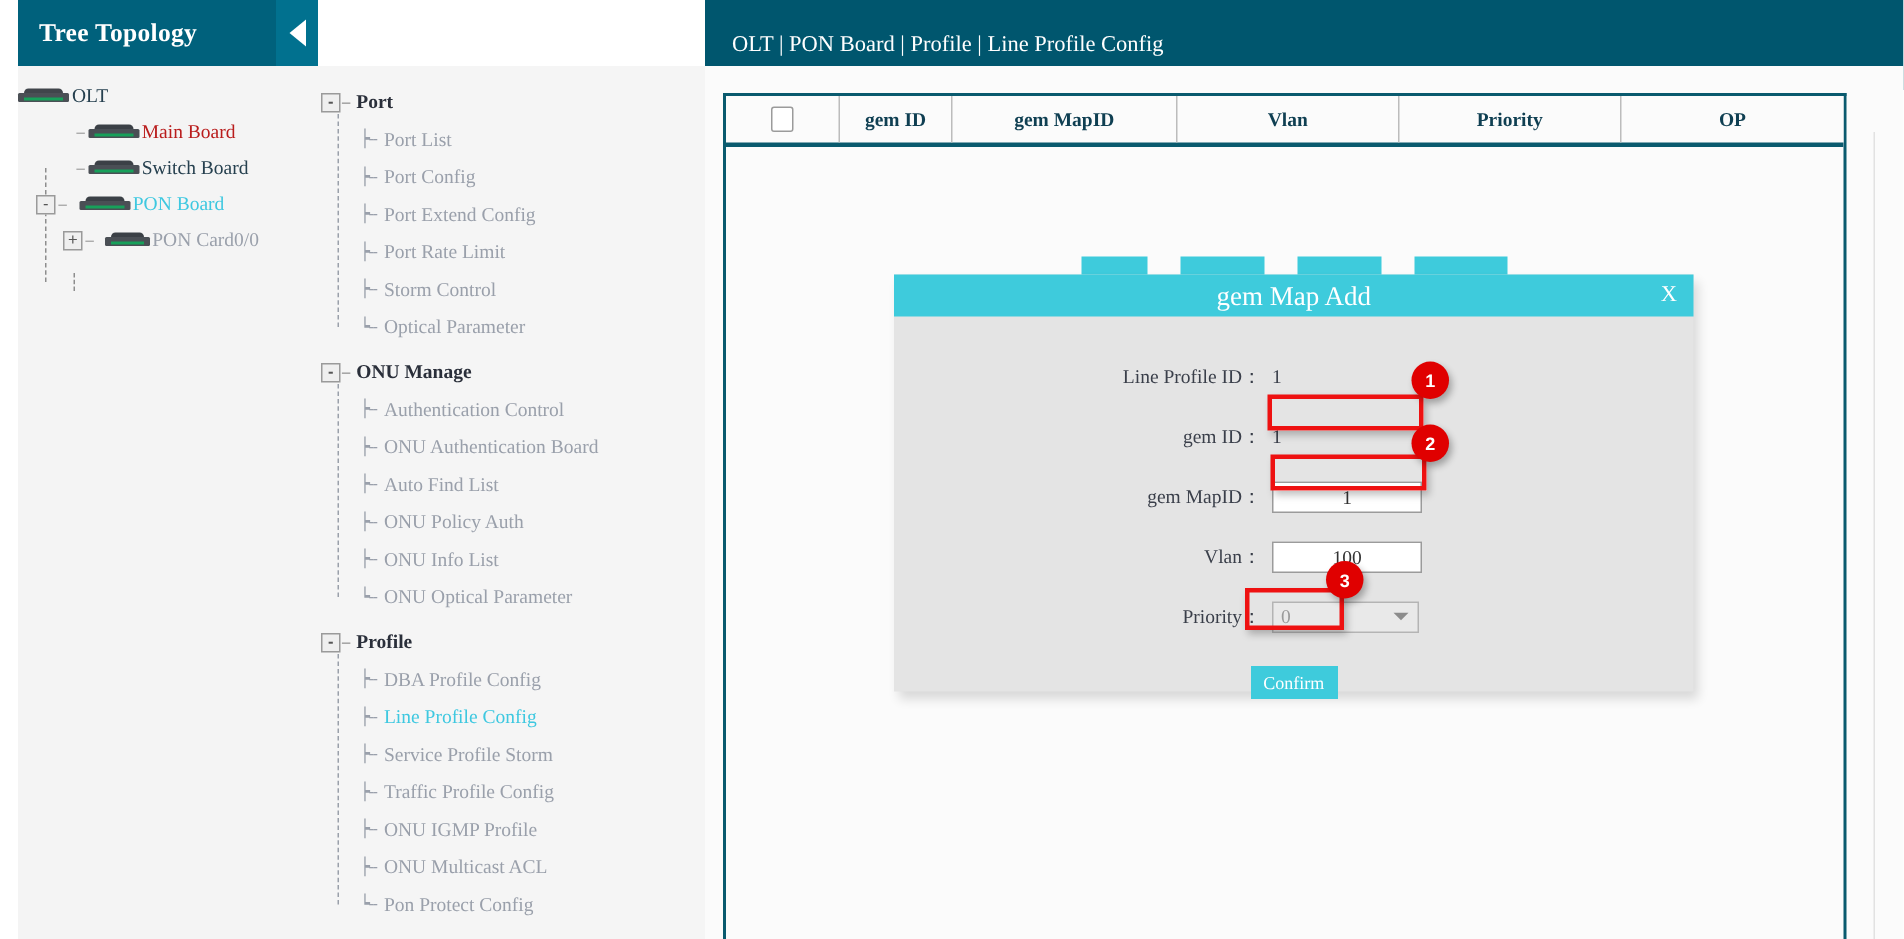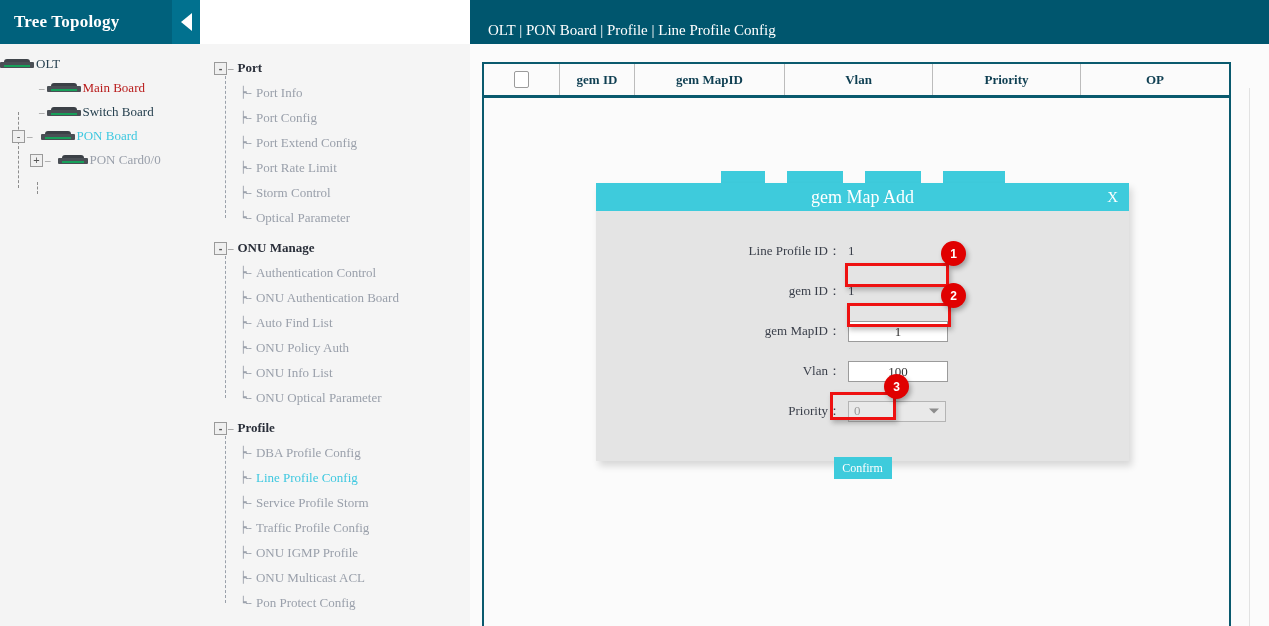--- a/index.html
+++ b/index.html
@@ -7,21 +7,21 @@
     margin: 0; padding: 0;
     width: 1269px; height: 626px;
     background: #ffffff;
     font-family: "Liberation Serif", "DejaVu Serif", serif;
     overflow: hidden;
   }
   #app { position: relative; width: 1269px; height: 626px; background:#fff; }
 
   
   #tree-panel {
-    position: absolute; left:0; top:0; width:200px; height:626px;
+    position: absolute; left:12px; top:0; width:200px; height:626px;
     background: #f4f4f4;
   }
   #tree-header {
     position: relative; height: 44px; background:#00617c;
     display:flex; align-items:center;
   }
   #tree-header-title {
     color:#ffffff; font-weight:bold; font-size:17px;
     padding-left:14px; letter-spacing:.2px;
     font-family:"Liberation Serif", serif;
@@ -183,21 +183,21 @@
   .fselect {
     width:98px; height:21px; background:#e9e9e9; border:1px solid #b4b4b4;
     font-size:13px; color:#9a9a9a; display:flex; align-items:center;
     padding:0 5px; position:relative;
   }
   .fselect .caret {
     position:absolute; right:6px; top:50%; transform:translateY(-50%);
     width:0;height:0; border-left:5px solid transparent; border-right:5px solid transparent;
     border-top:5px solid #8c8c8c;
   }
-  #confirm-row { display:flex; justify-content:center; margin-top:26px; }
+  #confirm-row { display:flex; justify-content:center; margin-top:13px; }
   #confirm-btn {
     background:#3ecbdc; color:#ffffff; border:none;
     width:58px; height:22px; font-size:12px; cursor:pointer;
     font-family:"Liberation Serif", serif;
   }
 
   
   .hl { position:absolute; border:3px solid #ee1111; box-shadow:2px 3px 5px rgba(0,0,0,.25); }
   .badge {
     position:absolute; width:25px; height:25px; border-radius:50%;
@@ -282,21 +282,21 @@
 
       <div class="mgroup">
         <div class="mgroup-head">
           <span class="expander">-</span>
           <span class="gdash">–</span>
           <span>Port</span>
         </div>
         <div class="mitems">
           <div class="mitem">
               <span class="tick">┝--</span>
-              <span>Port Info</span>
+              <span>Port List</span>
             </div>
           <div class="mitem">
               <span class="tick">┝--</span>
               <span>Port Config</span>
             </div>
           <div class="mitem">
               <span class="tick">┝--</span>
               <span>Port Extend Config</span>
             </div>
           <div class="mitem">

